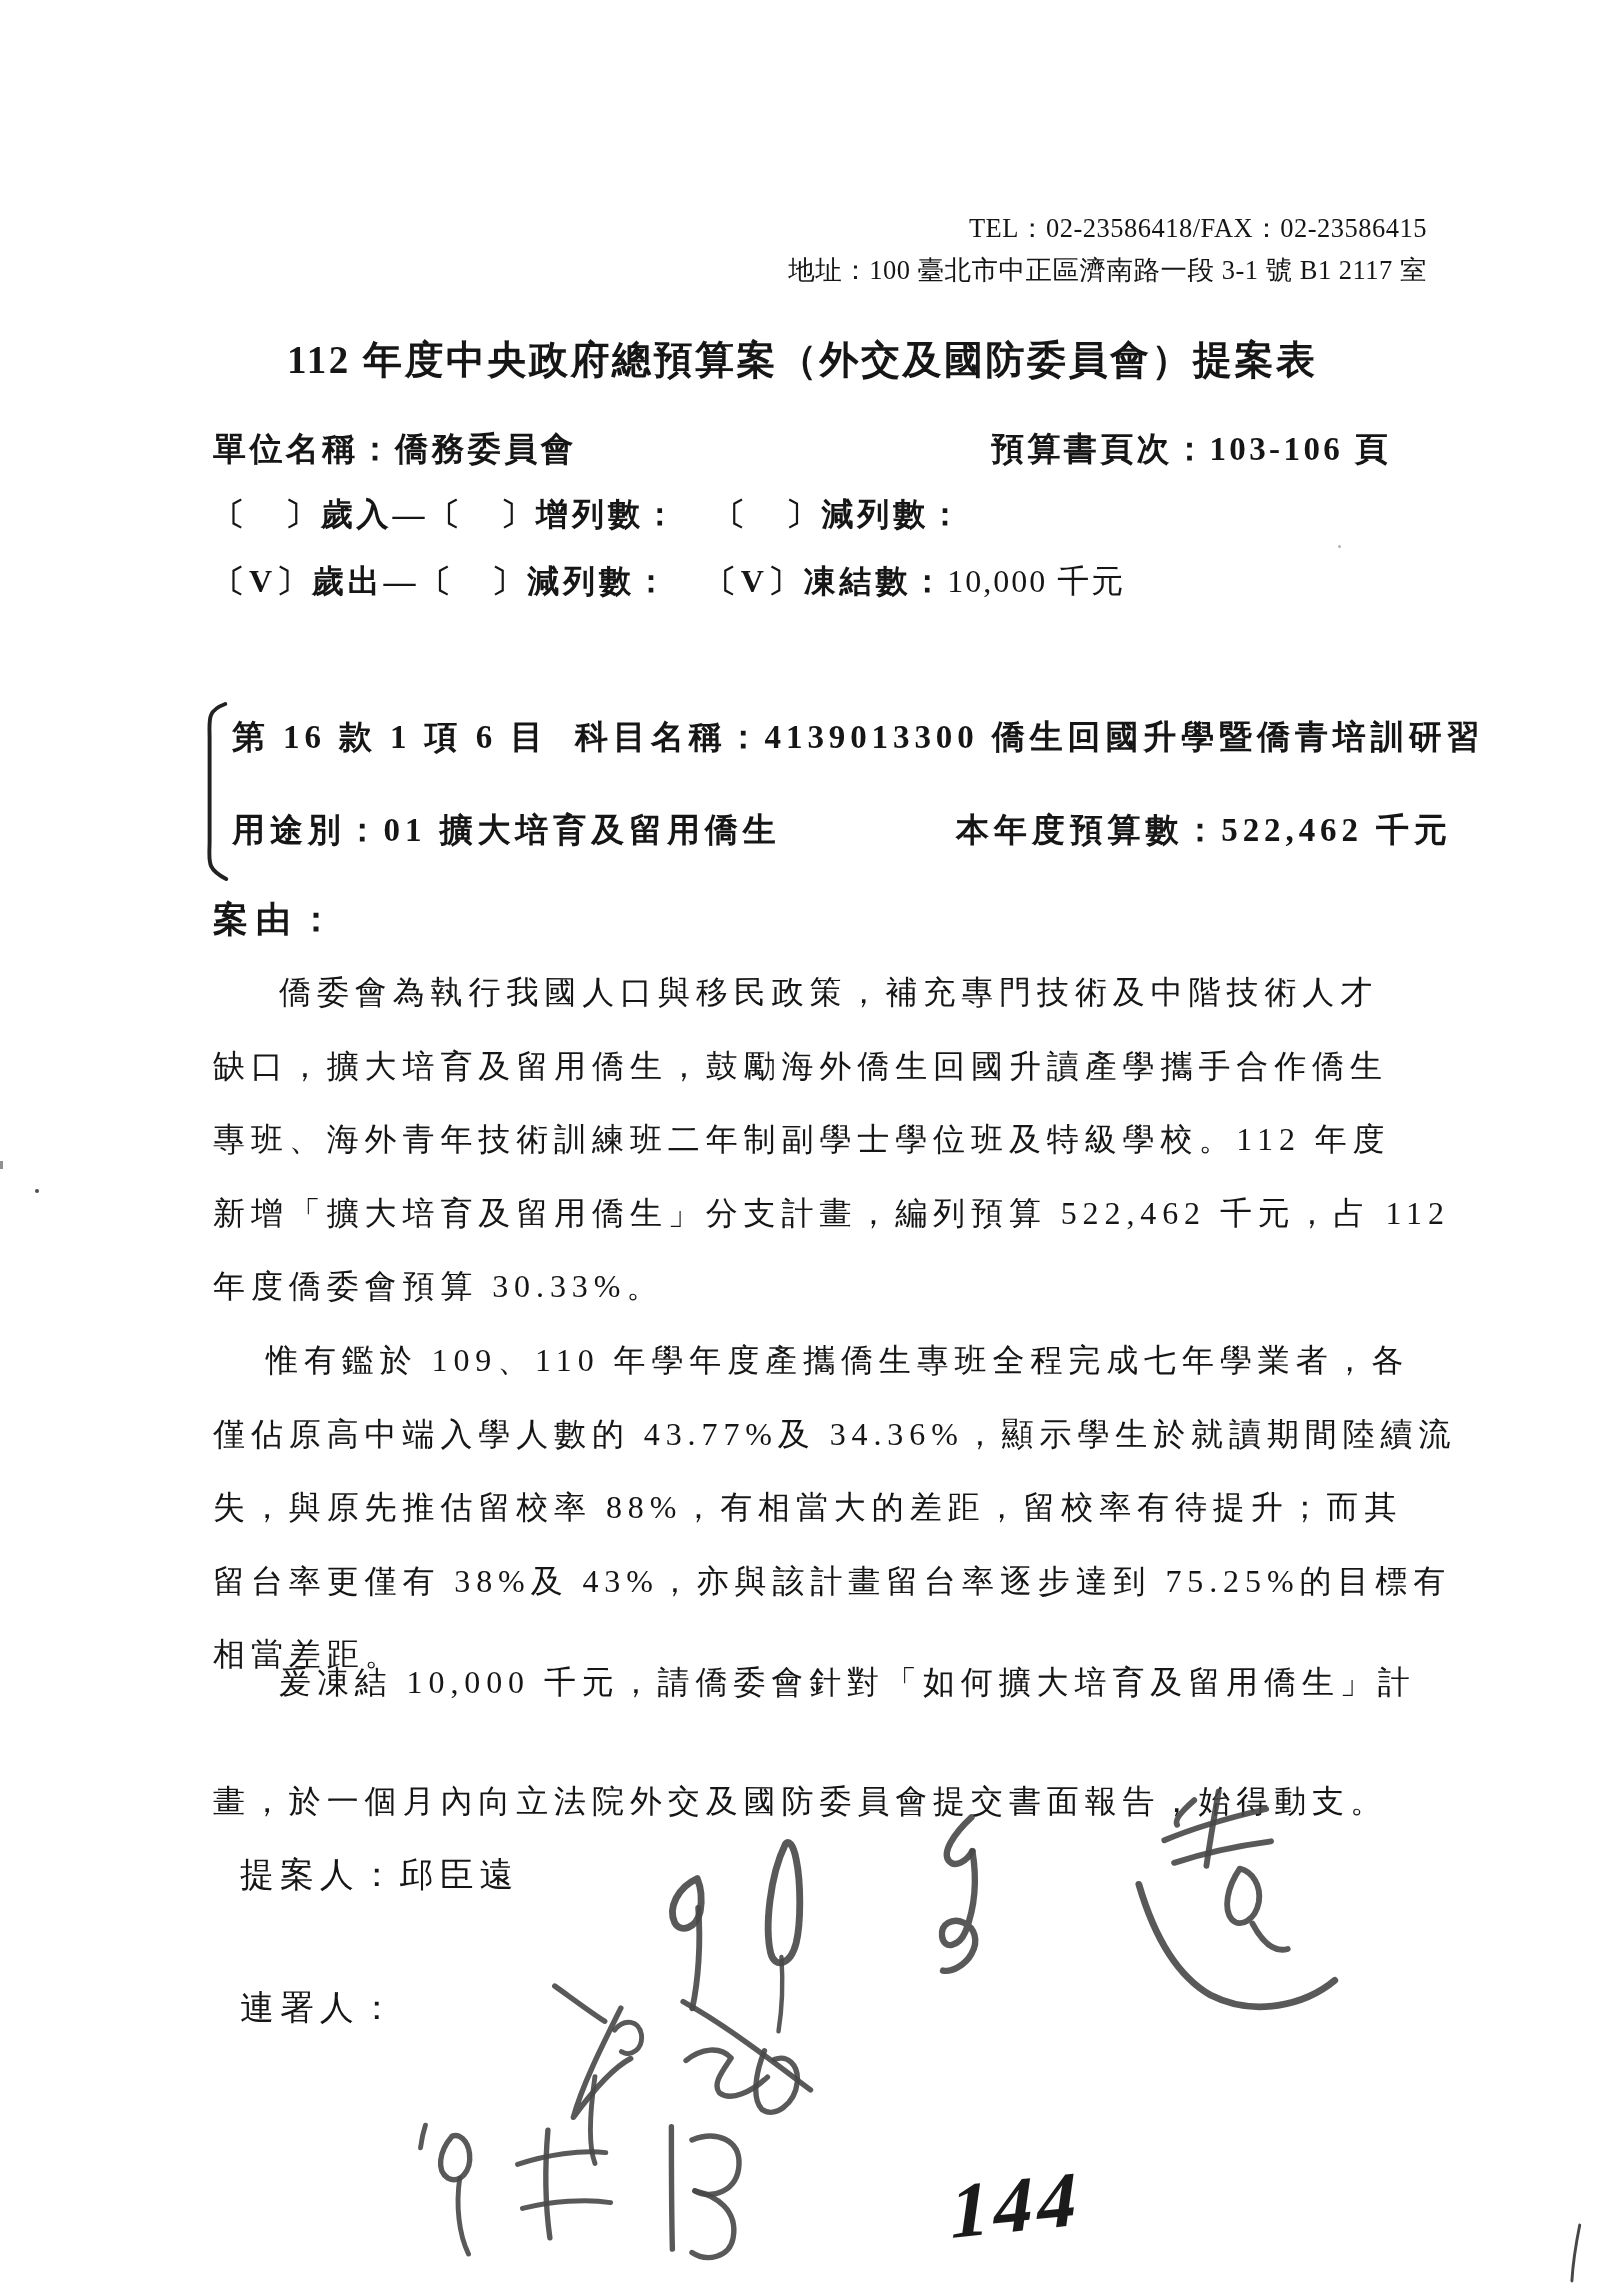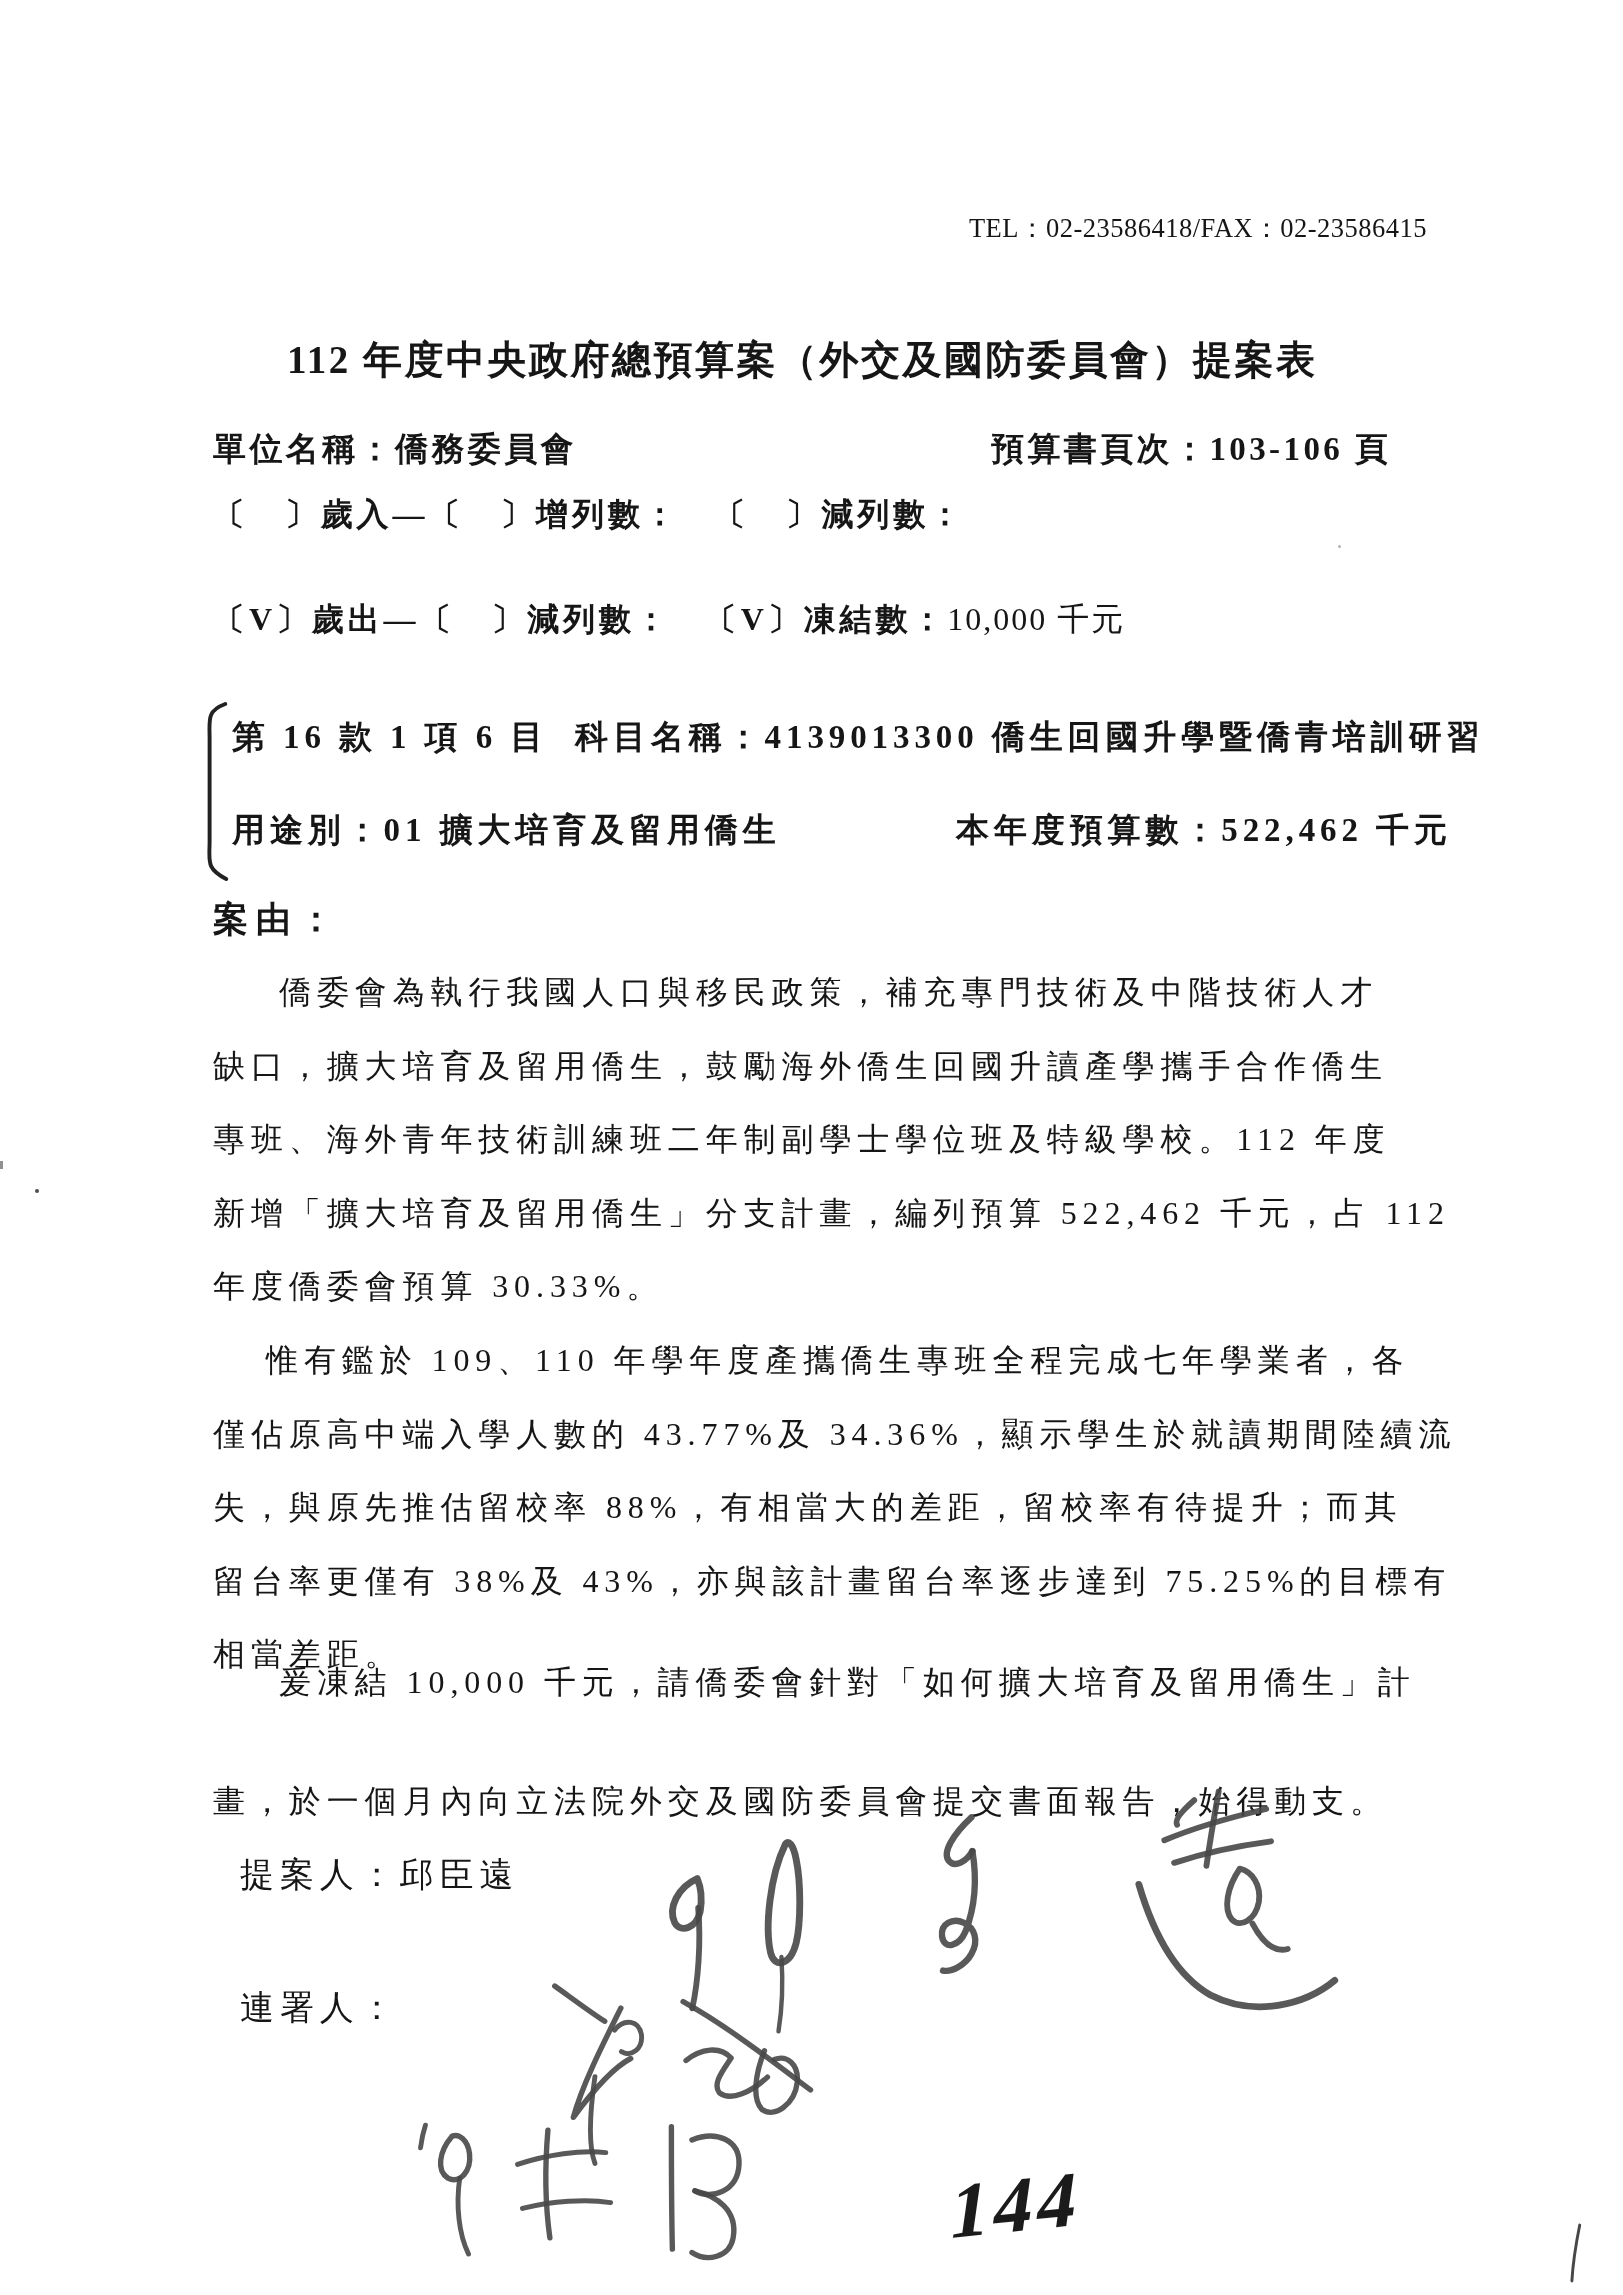--- a/index.html
+++ b/index.html
@@ -32,34 +32,35 @@
   svg.sig{position:absolute;overflow:visible;}
   svg.sig path{fill:none;stroke:#474747;stroke-linecap:round;stroke-linejoin:round;opacity:.9;}
   .speck{position:absolute;background:#222;border-radius:50%;}
 </style>
 </head>
 <body>
 
 <div class="page">
 
   <div class="abs contact" style="right:197px;top:210px;">TEL：02-23586418/FAX：02-23586415</div>
+  <div class="abs contact" style="right:197px;top:252px;">地址：100 臺北市中正區濟南路一段 3-1 號 B1 2117 室</div>
 
   <div class="abs form-title" style="left:287px;top:333px;">112 年度中央政府總預算案（外交及國防委員會）提案表</div>
 
   <div class="abs meta" style="left:213px;top:427px;">
     <span>單位名稱：</span><span>僑務委員會</span>
   </div>
   <div class="abs meta" style="left:991px;top:427px;">
     <span>預算書頁次：</span><span>103-106 頁</span>
   </div>
 
   <div class="abs cbrow" style="left:213px;top:493px;">
     <span>〔　〕歲入—〔　〕增列數：</span><span class="cb-g2">〔　〕減列數：</span>
   </div>
-  <div class="abs cbrow" style="left:213px;top:560px;margin-top:38px;">
+  <div class="abs cbrow" style="left:213px;top:560px;">
     <span>〔V〕歲出—〔　〕減列數：</span><span class="cb-g2">〔V〕凍結數：</span><span class="val">10,000 千元</span>
   </div>
 
   <svg class="sig" style="left:192px;top:700px;" width="44" height="186" viewBox="0 0 90 380">
     <path d="M68,8 C30,22 36,40 36,78 L36,288 C36,330 28,344 70,366" stroke-width="8" style="stroke:#222;opacity:1;"></path>
   </svg>
 
   <div class="abs itemline" style="left:232px;top:715px;">
     <span>第 16 款 1 項 6 目</span><span class="gap"></span><span>科目名稱：</span><span>4139013300 僑生回國升學暨僑青培訓研習</span>
   </div>

